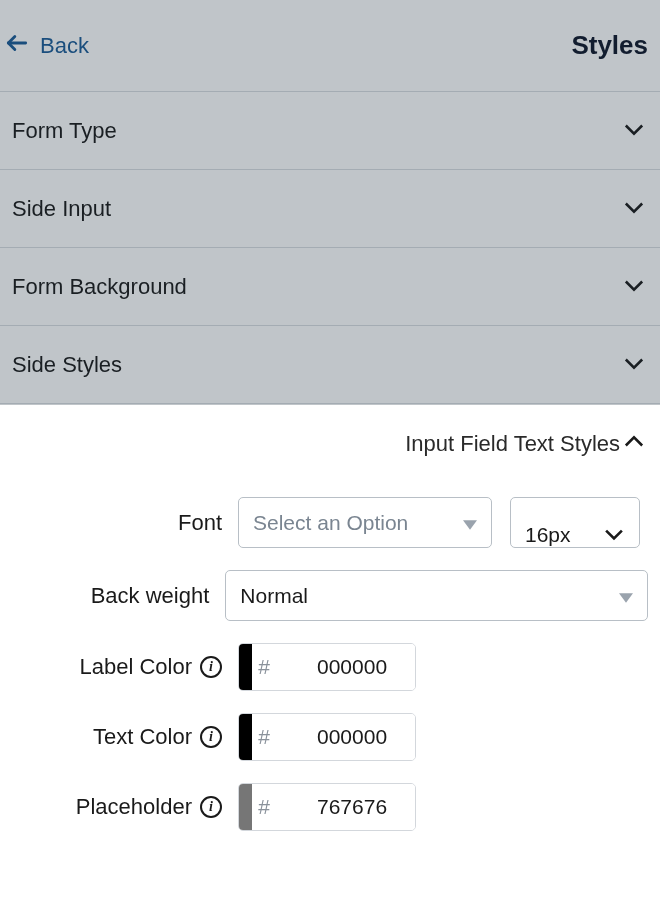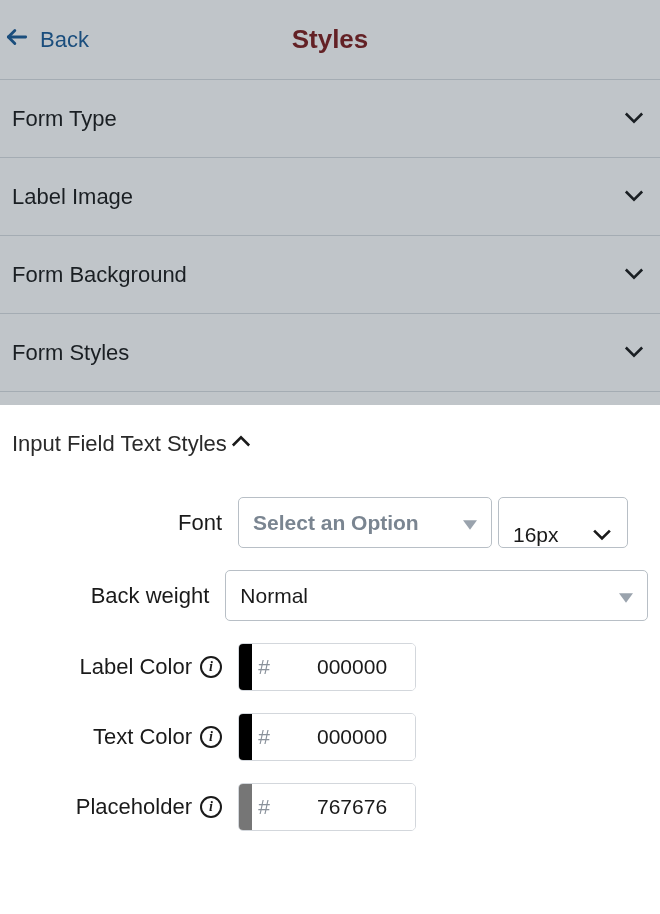--- a/index.html
+++ b/index.html
@@ -22,21 +22,21 @@
     .overlay-cutout {
       position: absolute;
       top: 405px;
       left: 0;
       width: 660px;
       height: 509px;
       background: #fff;
       z-index: 6;
     }
     .header {
-      height: 80px;
+      height: 92px;
       display: flex;
       align-items: center;
       padding: 8px 12px;
       border-bottom: 1px solid #d9dde1;
       position: relative;
       background: #fff;
     }
     .back-btn {
       display: flex;
       align-items: center;
@@ -45,24 +45,24 @@
       cursor: pointer;
       gap: 10px;
       position: absolute;
       left: 4px;
       top: 50%;
       transform: translateY(-50%);
     }
     .back-arrow svg { width: 26px; height: 26px; }
     .header-title {
       flex: 1;
-      text-align: center;
+      text-align: right;
       font-size: 26px;
       font-weight: 700;
-      color: #7f1d1d;
+      color: #0f172a;
     }
     .section-row {
       height: 78px;
       display: flex;
       align-items: center;
       justify-content: space-between;
       padding: 0 12px;
       border-bottom: 1px solid #d9dde1;
       background: #fff;
       cursor: pointer;
@@ -80,21 +80,21 @@
       top: 405px;
       left: 0;
       width: 660px;
       z-index: 10;
       background: #fff;
     }
     .expanded-header {
       height: 78px;
       display: flex;
       align-items: center;
-      justify-content: flex-start;
+      justify-content: flex-end;
       padding: 0 12px;
       background: #fff;
       cursor: pointer;
     }
     .expanded-header .label {
       font-size: 22px;
       color: #2a2a2a;
     }
     .form-area {
       padding: 14px 12px 0 12px;
@@ -136,21 +136,21 @@
       justify-content: space-between;
       padding: 0 14px;
       color: #7a8591;
       font-size: 21px;
       background: #fff;
       cursor: pointer;
     }
     .select.dark-caret .caret { color: #1a1a1a; }
     .select .caret svg { width: 14px; height: 10px; }
     .select.big-caret .caret svg { width: 22px; height: 14px; }
-    .font-select { width: 254px; margin-right: 6px; font-weight: bold; }
+    .font-select { width: 254px; margin-right: 18px; }
     .size-select { width: 130px; color: #1a1a1a; align-items: flex-end; }
     .weight-select { width: 448px; color: #1a1a1a; }
     .spacing-wrap {
       display: flex;
       height: 51px;
       border: 1px solid #b8bfc6;
       border-radius: 5px;
       overflow: hidden;
       width: 168px;
     }
@@ -222,33 +222,33 @@
   <div class="header-title">Styles</div>
 </div>
 
 <div class="section-row">
   <span class="label">Form Type</span>
   <span class="chev chev-closed"><svg viewBox="0 0 24 24" fill="none" stroke="#1a1a1a" stroke-width="2.2">
         <polyline points="5 9 12 16 19 9"></polyline>
       </svg></span>
 </div>
 <div class="section-row">
-  <span class="label">Label Image</span>
+  <span class="label">Side Input</span>
   <span class="chev chev-closed"><svg viewBox="0 0 24 24" fill="none" stroke="#1a1a1a" stroke-width="2.2">
         <polyline points="5 9 12 16 19 9"></polyline>
       </svg></span>
 </div>
 <div class="section-row">
   <span class="label">Form Background</span>
   <span class="chev chev-closed"><svg viewBox="0 0 24 24" fill="none" stroke="#1a1a1a" stroke-width="2.2">
         <polyline points="5 9 12 16 19 9"></polyline>
       </svg></span>
 </div>
 <div class="section-row">
-  <span class="label">Form Styles</span>
+  <span class="label">Side Styles</span>
   <span class="chev chev-closed"><svg viewBox="0 0 24 24" fill="none" stroke="#1a1a1a" stroke-width="2.2">
         <polyline points="5 9 12 16 19 9"></polyline>
       </svg></span>
 </div>
 
 <div class="overlay"></div>
 <div class="overlay-cutout"></div>
 
 <div class="content-area">
   <div class="expanded-header">

